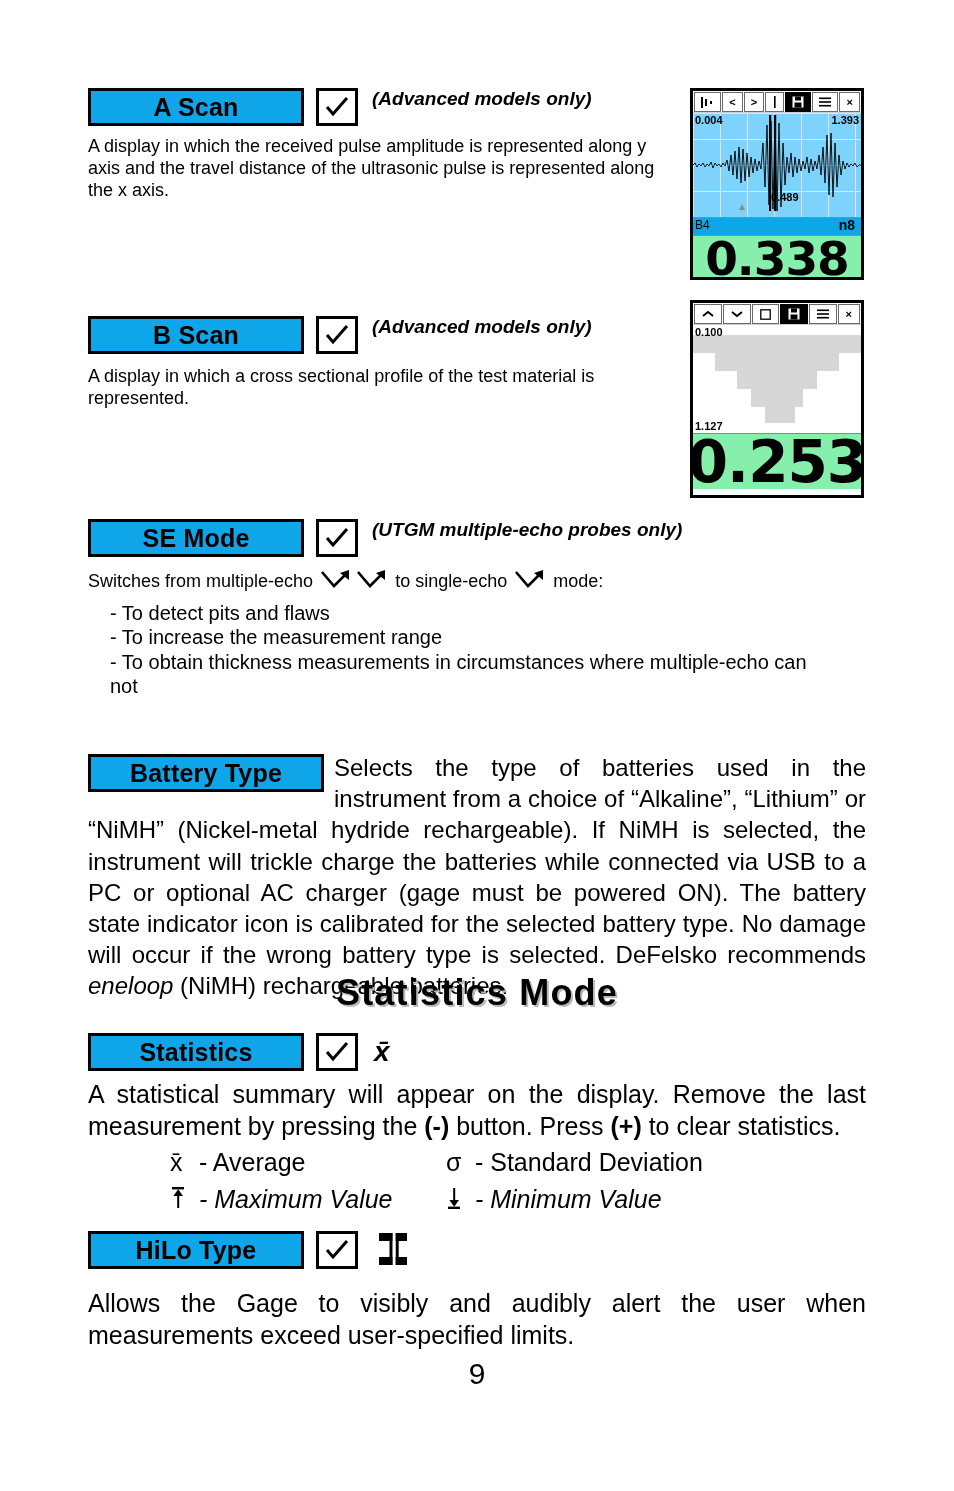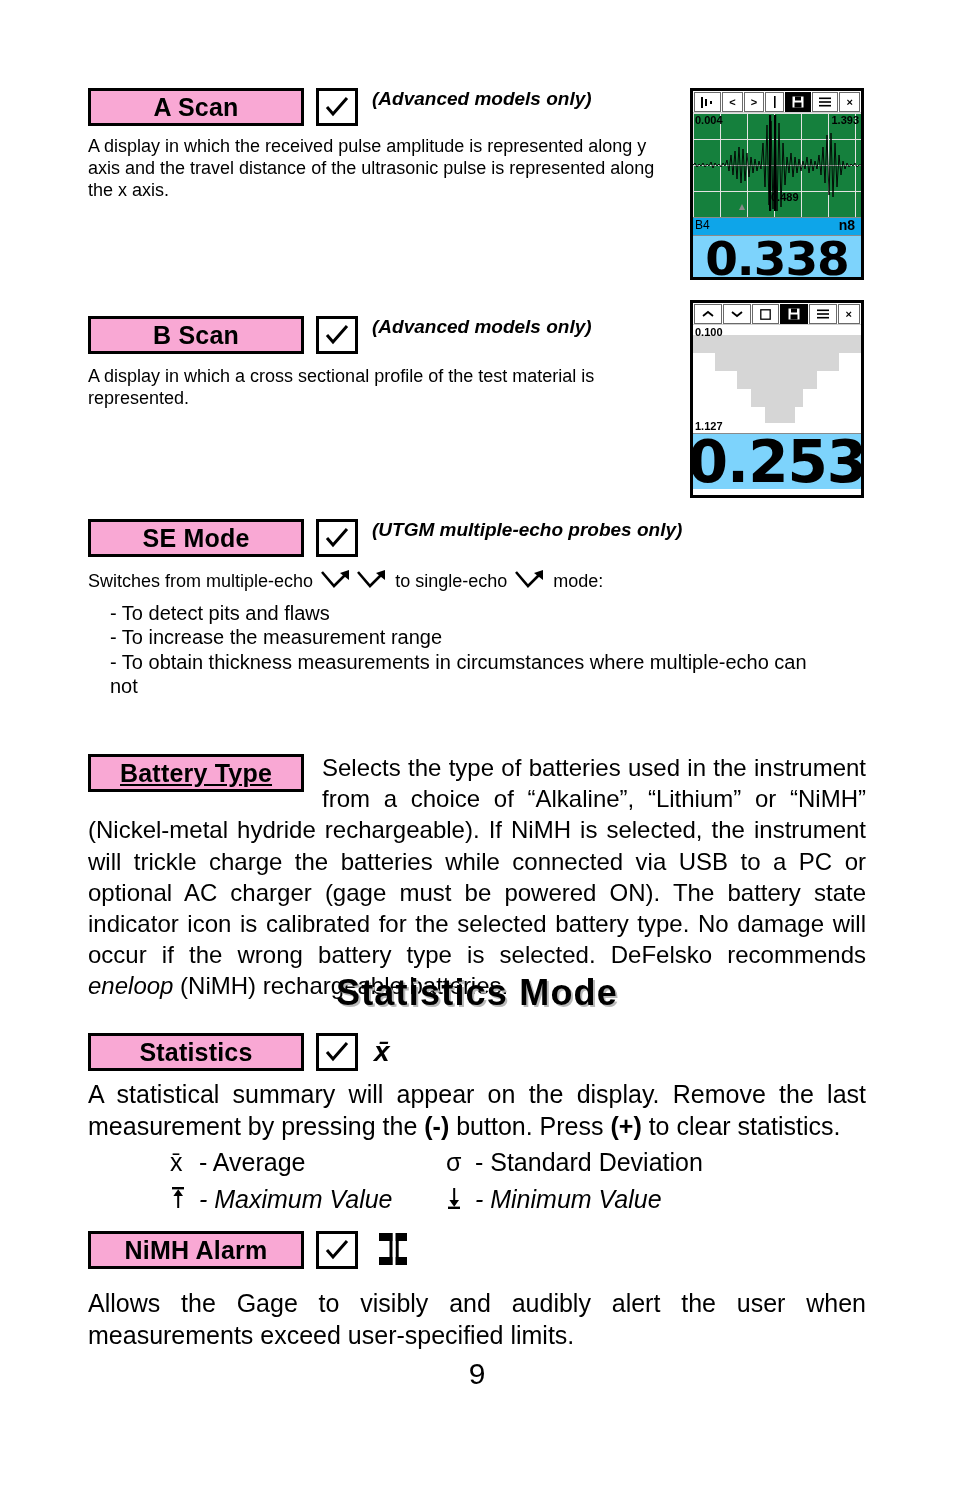--- a/index.html
+++ b/index.html
@@ -23,21 +23,21 @@
   }
 
   
   .abs { position: absolute; }
 
   .label-box {
     display: inline-flex;
     align-items: center;
     justify-content: center;
     border: 3px solid #000;
-    background: #f9a8d4;
+    background: #0ea5e9;
     font-weight: bold;
     font-size: 25px;
     letter-spacing: 0.2px;
     box-sizing: border-box;
   }
 
   .check-box {
     display: inline-flex;
     align-items: center;
     justify-content: center;
@@ -93,24 +93,23 @@
   .bullets {
     margin: 4px 0 0 22px;
     font-size: 20px;
     line-height: 1.22;
   }
   .bullets .bl { white-space: pre-wrap; }
 
   
   #sec-battery { left: 88px; top: 752px; width: 778px; }
   #sec-battery .label-box {
-    width: 216px; height: 38px;
+    width: 236px; height: 38px;
     float: left;
-    margin: 2px 18px 0 0;
-    text-decoration: underline;
+    margin: 2px 10px 0 0;
   }
   #sec-battery .para {
     font-size: 24px;
     line-height: 1.30;
     text-align: justify;
     text-justify: inter-word;
   }
 
   
   #heading {
@@ -202,21 +201,21 @@
     font-size: 11px;
     font-weight: bold;
     line-height: 1;
   }
   .tb-btn:last-child { margin-right: 0; }
   .tb-btn.sel { background: #000; color: #fff; border-color: #000; }
 
   .gage-plot {
     position: relative;
     height: 104px;
-    background: #15803d;
+    background: #7dd3fc;
     border-bottom: 1px solid #8a8a8a;
     overflow: hidden;
   }
   .gage-plot .grid {
     position: absolute; inset: 0;
     background-image:
       linear-gradient(to right, #e3e3e3 1px, transparent 1px),
       linear-gradient(to bottom, #e3e3e3 1px, transparent 1px);
     background-size: 27px 26px;
   }
@@ -239,21 +238,21 @@
     border-bottom: 1px solid #8a8a8a;
     background: #0ea5e9;
   }
   .st-left { position: absolute; left: 2px; top: 0px; font-size: 12px; }
   .st-right { position: absolute; right: 6px; top: -1px; font-size: 14px; font-weight: bold; }
 
   .gage-reading {
     display: flex;
     align-items: center;
     justify-content: center;
-    background: #7dd3fc;
+    background: #86efac;
   }
   #gage-ascan .gage-reading { height: 45px; font-size: 47px; }
   #gage-bscan .gage-reading { height: 55px; font-size: 58px; }
   .reading-num {
     font-family: "DejaVu Sans", sans-serif;
     font-weight: bold;
     letter-spacing: -1px;
     line-height: 1;
   }
 
@@ -498,21 +497,21 @@
             <polygon points="8.2,20.8 13,14 3.4,14" fill="#000"></polygon>
           </svg>
         </span>
         <span>- Minimum Value</span>
       </div>
     </div>
   </div>
 
   <div class="abs" id="sec-hilo">
     <div class="row">
-      <div class="label-box">NiMH Alarm</div>
+      <div class="label-box">HiLo Type</div>
       <div class="check-box">
         <svg width="26" height="24" viewBox="0 0 26 24" aria-hidden="true">
           <path d="M3 12 L9 19 L23 3" stroke="#000" stroke-width="3" fill="none"></path>
         </svg>
       </div>
       <div class="hilo-ico">
         <svg width="34" height="36" viewBox="0 0 34 36" aria-hidden="true">
           <rect x="3" y="2" width="28" height="8" fill="#000"></rect>
           <rect x="3" y="26" width="28" height="8" fill="#000"></rect>
           <rect x="13.5" y="2" width="3.2" height="32" fill="#000"></rect>

